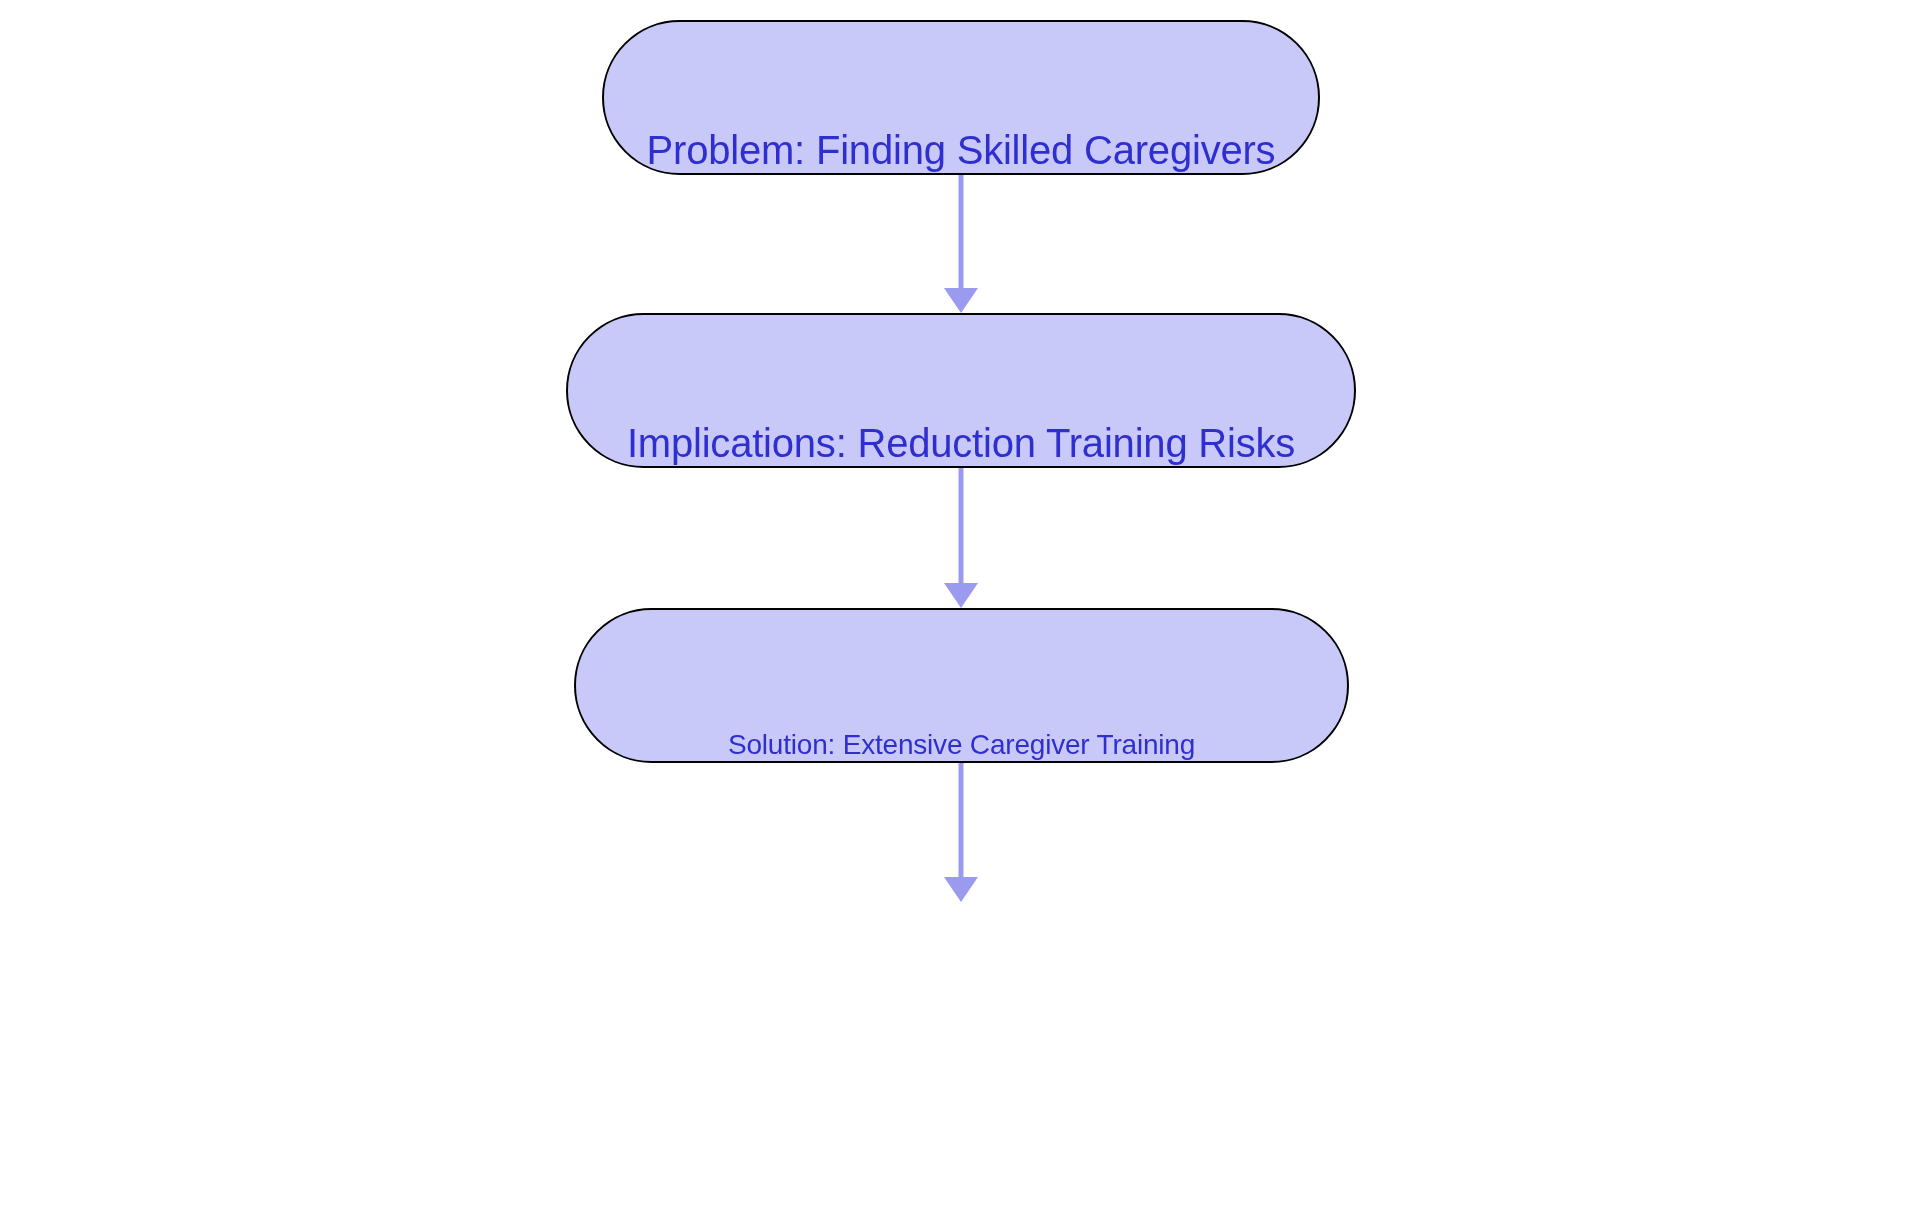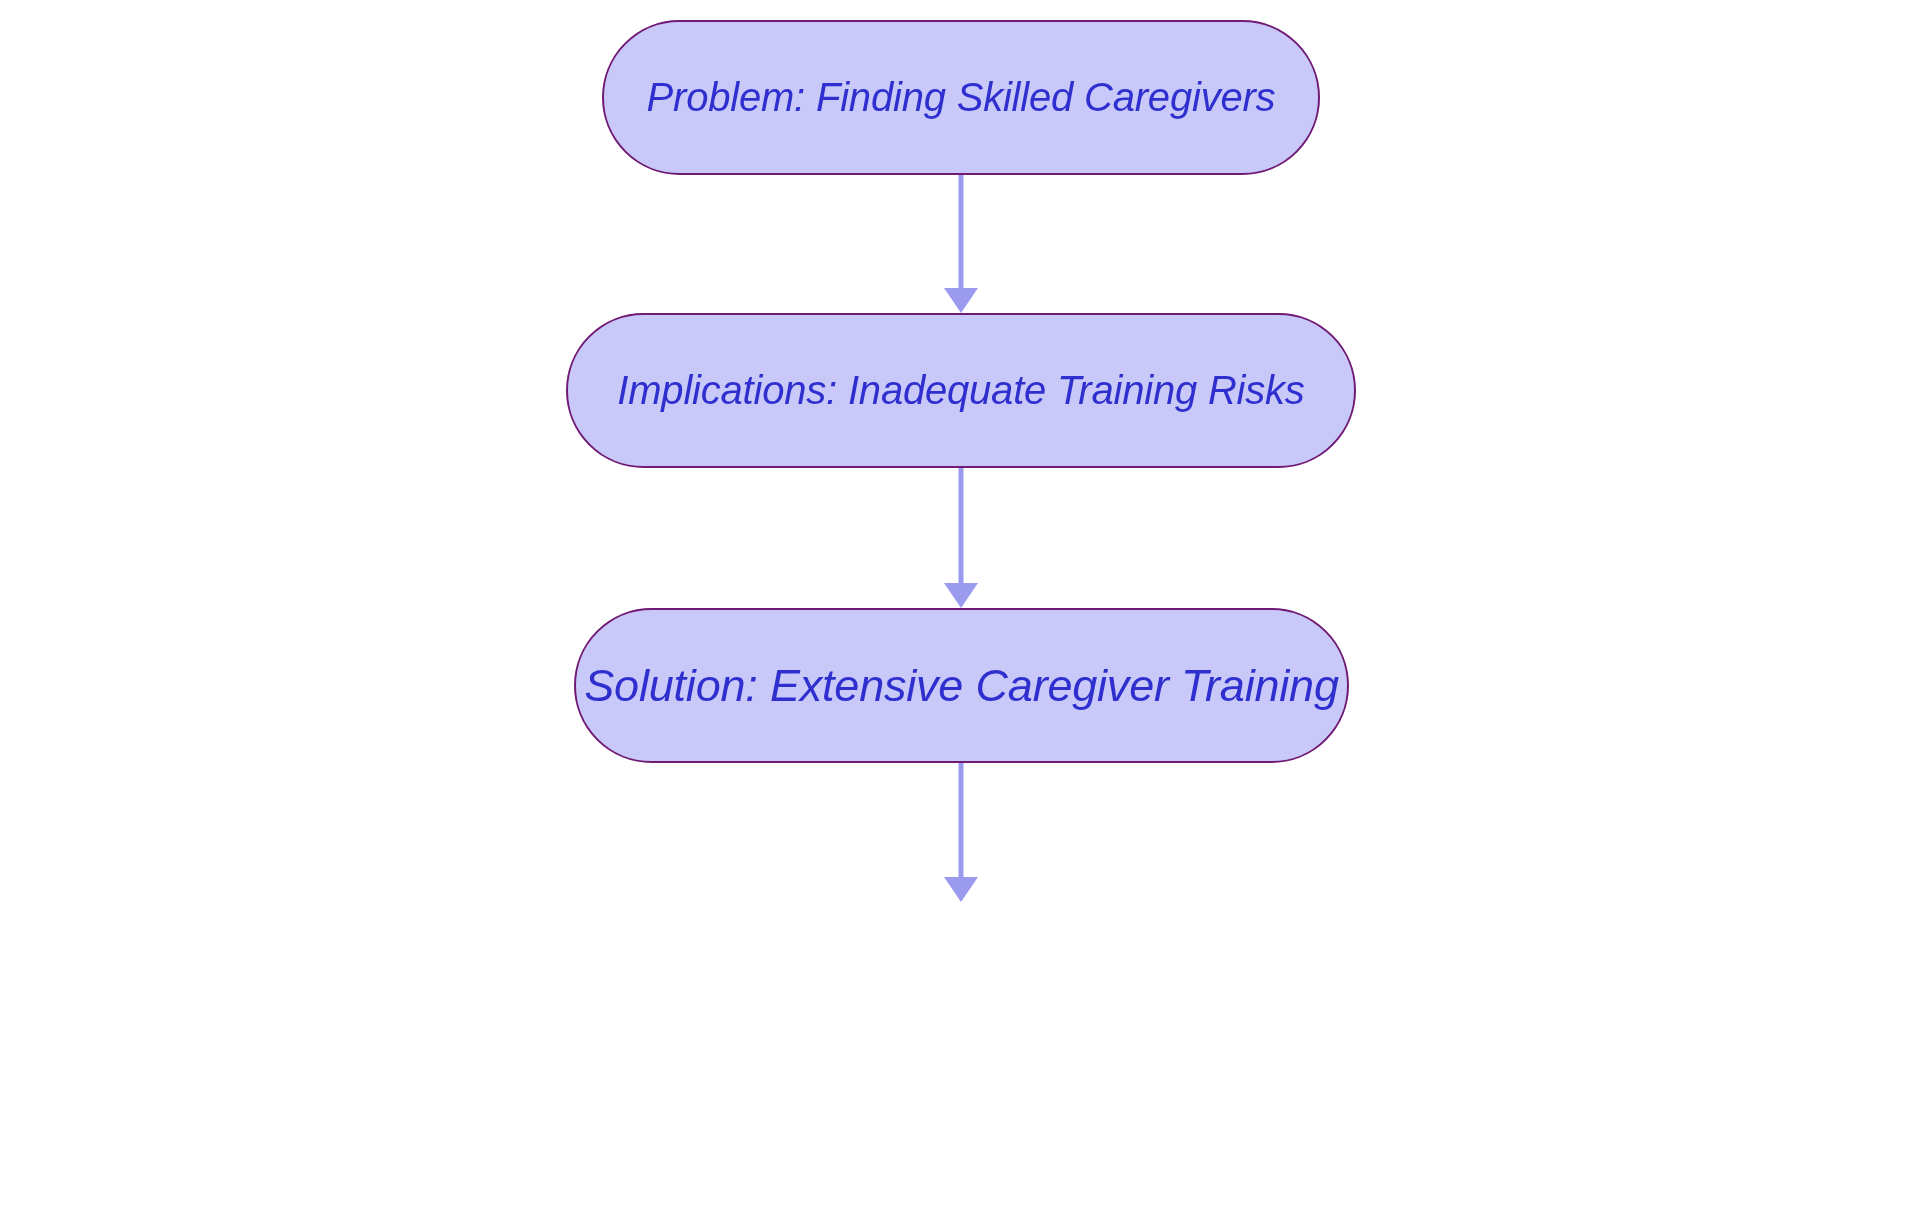--- a/index.html
+++ b/index.html
@@ -20,30 +20,29 @@
     left: 0;
     top: 0;
     width: 1920px;
     height: 1215px;
   }
 
   .node {
     position: absolute;
     box-sizing: border-box;
     background: #c8c9f8;
-    border: 2px solid #701a75;
+    border: 2px solid #000000;
     border-radius: 200px;
     display: flex;
-    align-items: center;
+    align-items: flex-end;
     justify-content: center;
     color: #2f2fd0;
     font-family: "Liberation Sans", sans-serif;
     font-weight: 400;
     white-space: nowrap;
-    font-style: italic;
   }
 
   .node-label {
     color: #2f2fd0;
     letter-spacing: -0.2px;
   }
 
   
   #node-problem {
     left: 602px;
@@ -65,21 +64,21 @@
   #node-implications .node-label { font-size: 40px; }
 
   
   #node-solution {
     left: 574px;
     top: 608px;
     width: 775px;
     height: 155px;
     border-radius: 78px;
   }
-  #node-solution .node-label { font-size: 45px; }
+  #node-solution .node-label { font-size: 28px; }
 
   
   #node-outcomes {
     left: 352px;
     top: 902px;
     width: 1218px;
     height: 155px;
     border-radius: 78px;
   }
   #node-outcomes .node-label { font-size: 40px; }
@@ -122,21 +121,21 @@
       <line x1="961" y1="763" x2="961" y2="877" stroke="#9a9bef" stroke-width="5"></line>
       <polygon points="944,877 978,877 961,902 " fill="#9a9bef"></polygon>
     </g>
   </svg>
 
   <div class="node" id="node-problem">
     <span class="node-label">Problem: Finding Skilled Caregivers</span>
   </div>
 
   <div class="node" id="node-implications">
-    <span class="node-label">Implications: Inadequate Training Risks</span>
+    <span class="node-label">Implications: Reduction Training Risks</span>
   </div>
 
   <div class="node" id="node-solution">
     <span class="node-label">Solution: Extensive Caregiver Training</span>
   </div>
 
 
 
 </div>
 

